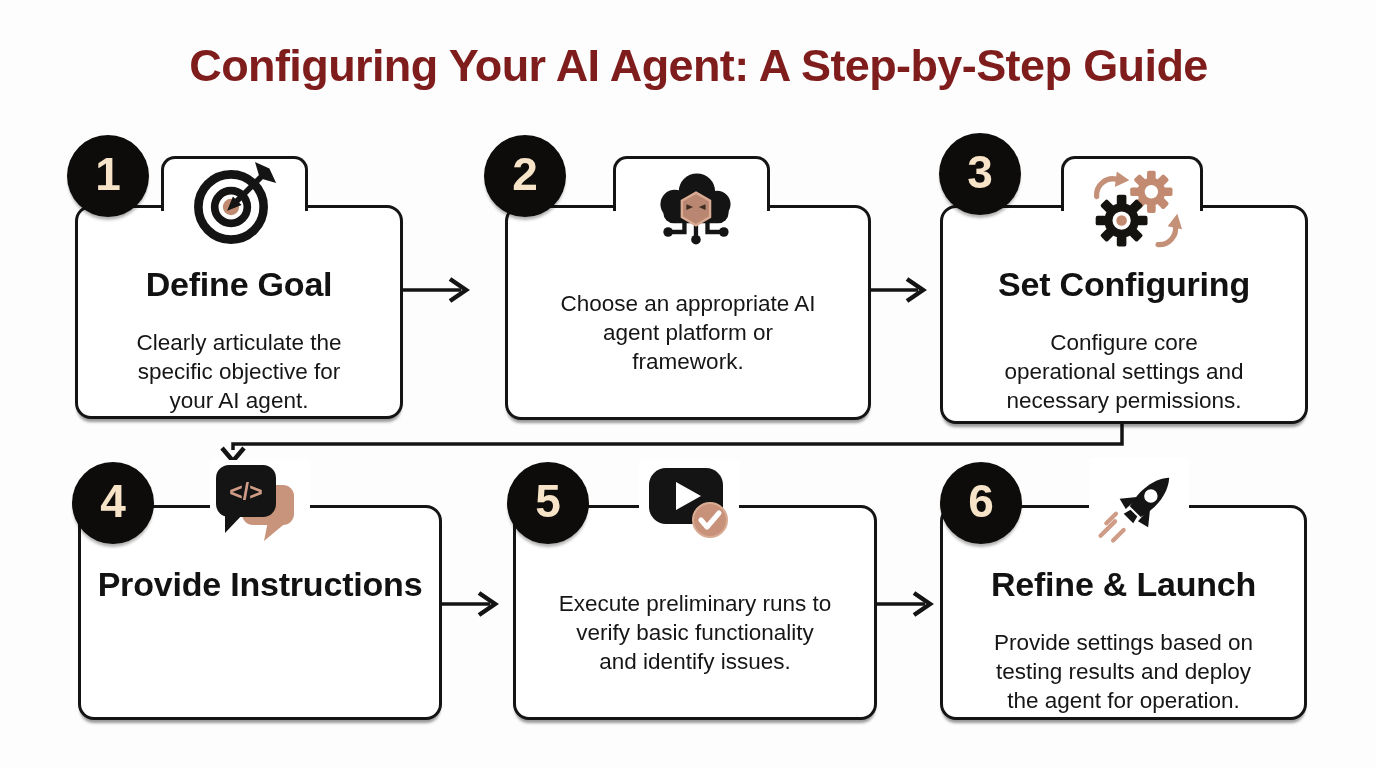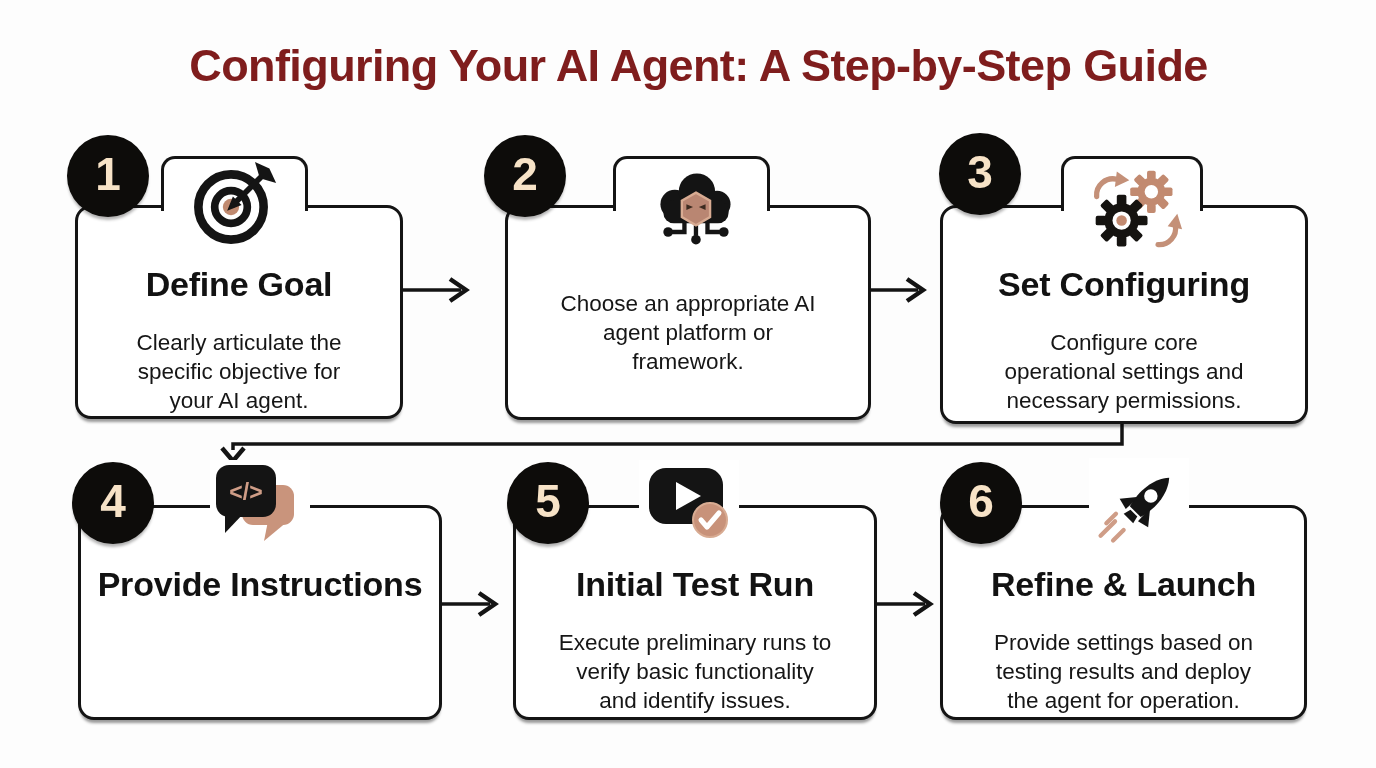--- a/index.html
+++ b/index.html
@@ -265,21 +265,20 @@
       <span>5</span>
     </div>
     <div class="icon-wrap">
       <svg viewBox="0 0 100 84" width="100" height="84">
         <rect x="10" y="4" width="74" height="56" rx="17" fill="#141414"></rect>
         <polygon points="37,18 62,32 37,46" fill="#ffffff"></polygon>
         <circle cx="71" cy="56" r="17" fill="#c8927a" stroke="#d8ab92" stroke-width="2"></circle>
         <polyline points="62,56 68,63 80,49" stroke="#ffffff" stroke-width="5" fill="none" stroke-linecap="round" stroke-linejoin="round"></polyline>
       </svg>
     </div>
-    <h2 class="card-title">Initial Test Run</h2>
     <p class="card-desc">Execute preliminary runs to
 verify basic functionality
 and identify issues.</p>
   </section>
 
   <section class="card row2 c6">
     <div class="badge">
       <span>6</span>
     </div>
     <div class="icon-wrap">

